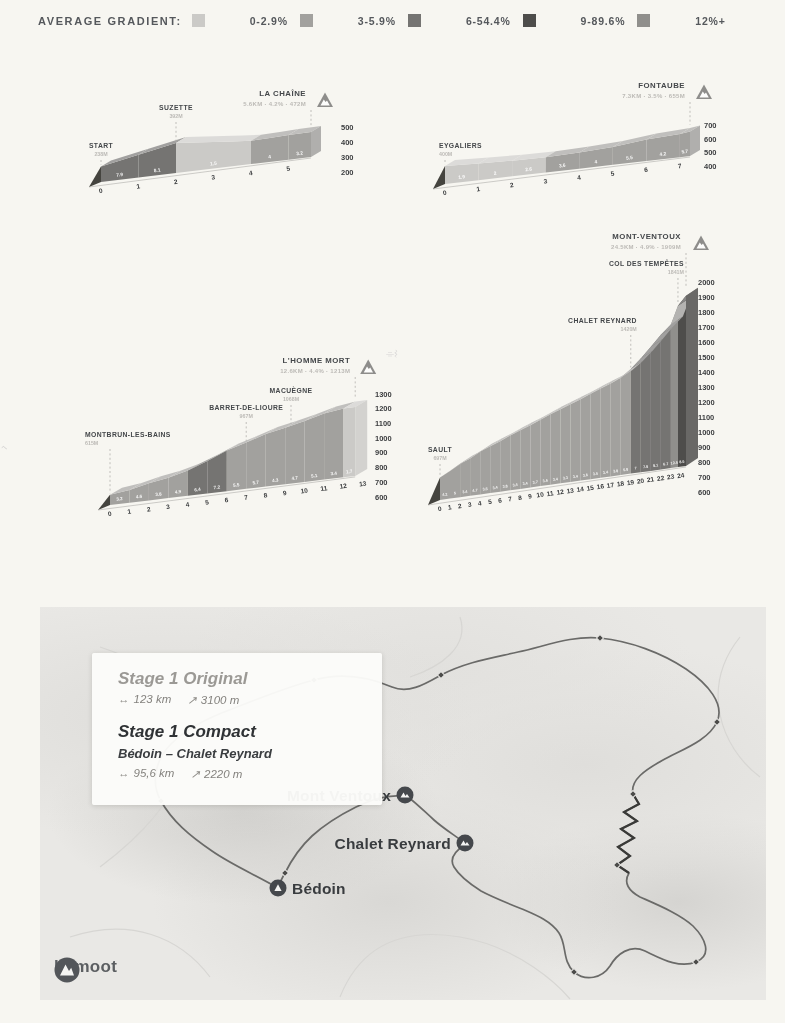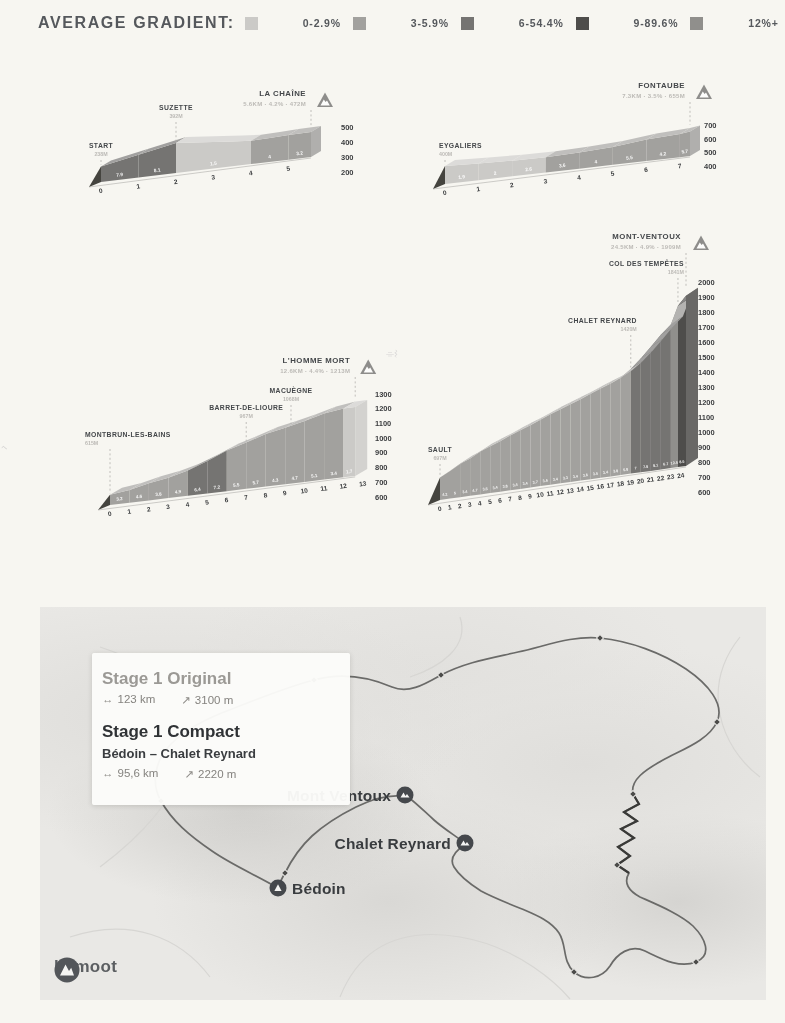--- a/index.html
+++ b/index.html
@@ -1,40 +1,40 @@
 <!DOCTYPE html>
 <html><head>
 <meta charset="utf-8">
 <style>
   html,body{margin:0;padding:0;}
   body{width:785px;height:1023px;position:relative;background:#f7f6f1;
        font-family:"Liberation Sans", sans-serif;overflow:hidden;}
   .legend{position:absolute;left:38px;top:14px;display:flex;align-items:center;gap:10px;}
-  .legend-label{font-size:16px;letter-spacing:1.6px;color:#55585c;font-weight:bold;}
+  .legend-label{font-size:11px;letter-spacing:1.6px;color:#55585c;font-weight:bold;}
   .legend-item{display:flex;align-items:center;gap:5px;}
   .legend-swatch{width:13px;height:13px;}
   .legend-item span{font-size:10.5px;letter-spacing:.8px;color:#55585c;font-weight:bold;margin-left:40px;}
   .chart{position:absolute;}
   .map{position:absolute;left:40px;top:607px;width:726px;height:393px;overflow:hidden;
     background:
       radial-gradient(60% 45% at 18% 28%, #deddda 0%, rgba(222,221,218,0) 70%),
       radial-gradient(50% 40% at 55% 15%, #e2e1de 0%, rgba(226,225,222,0) 70%),
       radial-gradient(45% 40% at 28% 52%, #d0cfcc 0%, rgba(208,207,204,0) 60%),
       radial-gradient(55% 45% at 75% 40%, #dfdedb 0%, rgba(223,222,219,0) 70%),
       radial-gradient(50% 45% at 48% 75%, #d9d8d5 0%, rgba(217,216,213,0) 65%),
       radial-gradient(40% 35% at 88% 75%, #d5d4d1 0%, rgba(213,212,209,0) 65%),
       #e9e8e5;}
   .map svg{position:absolute;left:0;top:0;}
   .stage-card{position:absolute;left:52px;top:46px;width:238px;background:rgba(252,252,250,.96);
-      border-radius:2px;box-shadow:0 1px 5px rgba(60,60,55,.18);padding:16px 10px;}
+      border-radius:2px;box-shadow:0 1px 5px rgba(60,60,55,.18);padding:16px 26px;font-style:italic;}
   .stage{margin-bottom:15px;}
   .stage:last-child{margin-bottom:8px;}
   .stage-title{font-size:17px;font-weight:bold;margin-bottom:4px;}
   .stage-route{font-size:13px;font-weight:bold;color:#3a3d40;margin-bottom:6px;}
-  .stage-stats{font-size:11.5px;color:#85837f;display:flex;gap:26px;}
+  .stage-stats{font-size:11.5px;color:#85837f;display:flex;gap:16px;}
   .stage-stats .ic{margin-right:4px;color:#8f8d89;}
   .komoot{position:absolute;left:14px;top:350px;display:flex;align-items:center;gap:7px;}
   .komoot-text{font-size:17px;font-weight:bold;color:#5c5f62;letter-spacing:.3px;}
   .artifact{position:absolute;opacity:.35;color:#9a98a0;font-size:10px;}
 </style>
 </head>
 <body>
 
 <div class="legend">
   <span class="legend-label">AVERAGE GRADIENT:</span>

